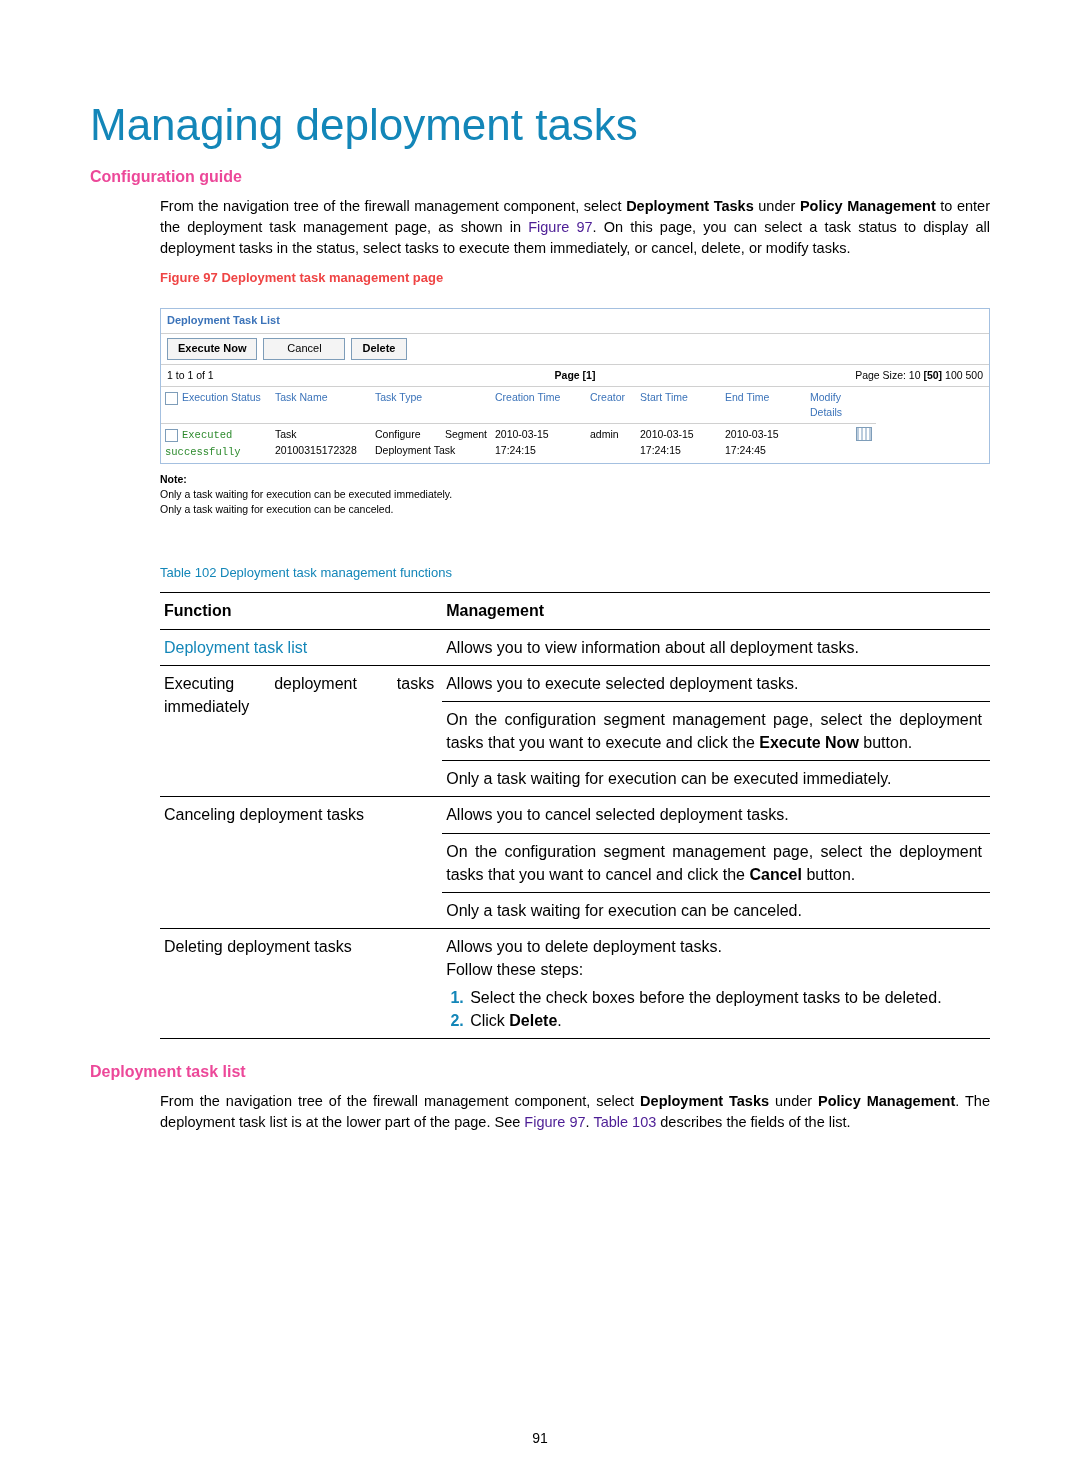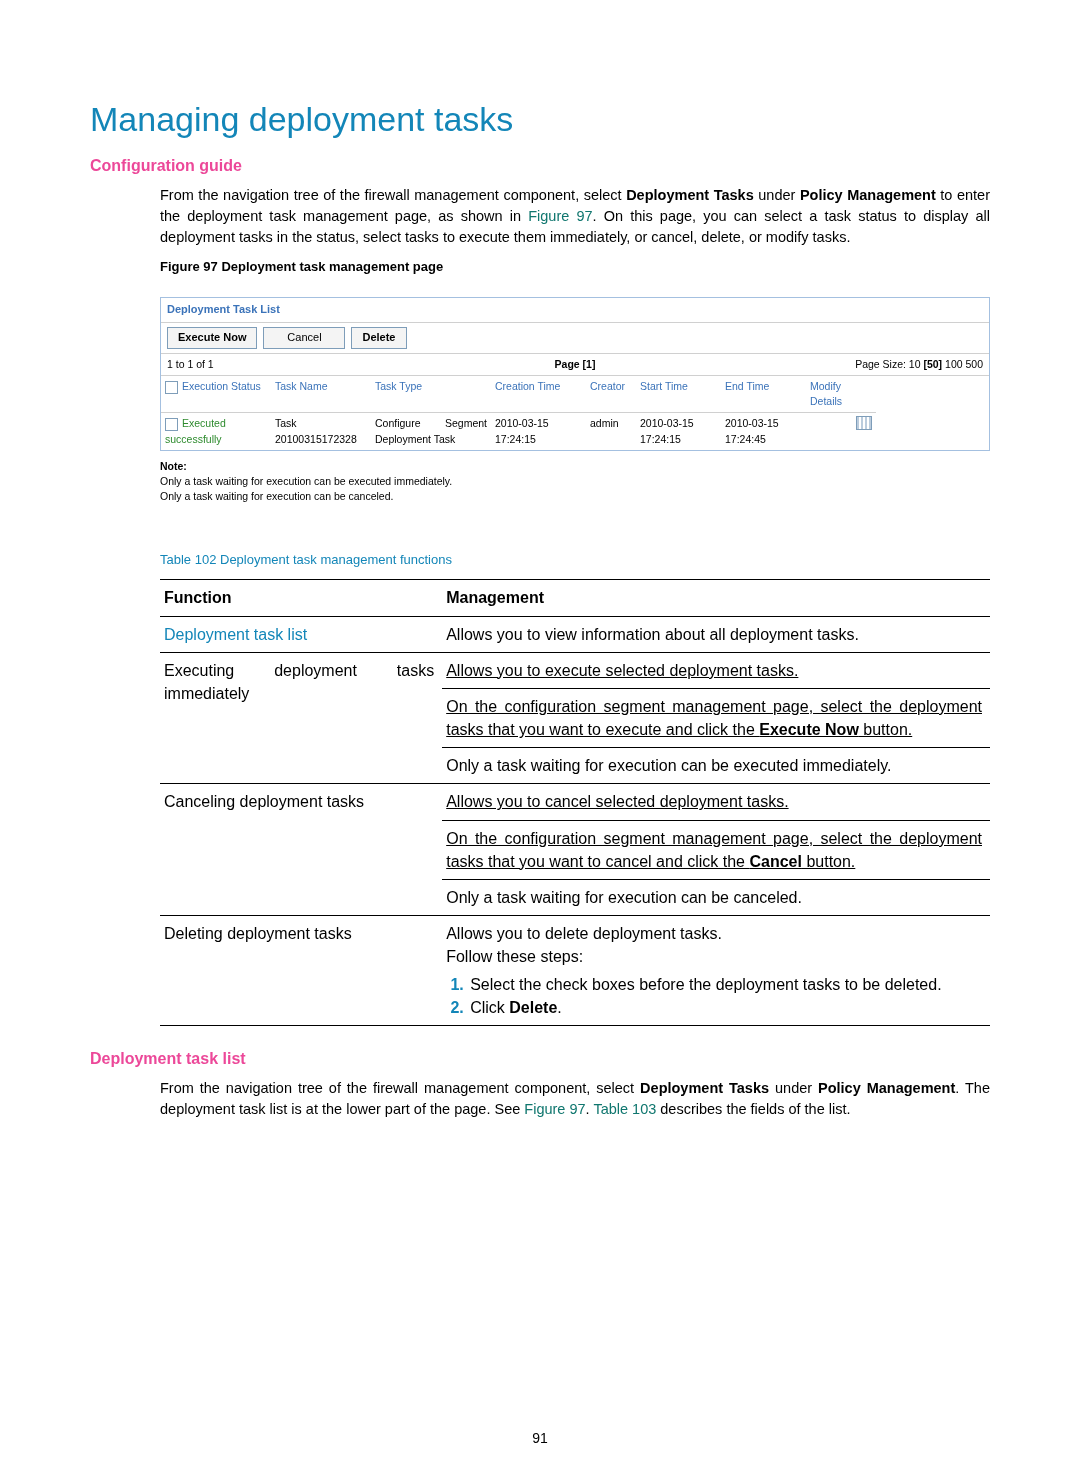--- a/index.html
+++ b/index.html
@@ -12,44 +12,44 @@
   .page {
     width: 1080px;
     min-height: 1466px;
     margin: 0 auto;
     padding: 100px 90px 40px 90px;
     box-sizing: border-box;
     position: relative;
   }
   h1 {
     font-weight: 300;
-    font-size: 34px;
+    font-size: 44px;
     color: #1386b8;
     margin: 0 0 18px 0;
   }
   h2.sec {
     font-weight: bold;
     font-size: 16px;
     color: #ec4899;
     margin: 0 0 10px 0;
   }
   .body-block {
     margin-left: 70px;
     font-size: 14.5px;
     line-height: 1.45;
     text-align: justify;
   }
   .body-block p { margin: 0 0 10px 0; }
   .fig-caption {
     font-weight: bold;
     font-size: 13px;
-    color: #000000;
+    color: #ef4444;
     margin: 10px 0 20px 0;
   }
-  a.cross-ref { color: #0f766e; text-decoration: none; }
+  a.cross-ref { color: #4c1d95; text-decoration: none; }
 
   
   .figure {
     border: none;
     font-family: Tahoma, Arial, sans-serif;
     font-size: 11px;
     color: #000;
     margin-bottom: 6px;
   }
   .fig-row { display: flex; align-items: center; }
@@ -119,21 +119,21 @@
   }
   .grid .hd {
     color: #3b73b9;
     padding: 3px 4px;
     border-bottom: 1px solid #d0d0d0;
   }
   .grid .cell {
     padding: 3px 4px;
   }
   .chk { display:inline-block; width:11px; height:11px; border:1px solid #7e9db9; background:#fff; vertical-align:middle; margin-right:4px;}
-  .exec-success { color: #2e8b2e; }
+  .exec-success { color: #2e8b2e; font-family: Liberation Mono, monospace; }
   .note-block { font-size: 10.5px; margin-top: 8px; }
   .note-block b { font-weight: bold; }
 
   
   .tbl-caption {
     font-weight: normal;
     font-size: 13px;
     color: #1386b8;
     margin: 46px 0 10px 0;
   }
@@ -150,21 +150,21 @@
     font-weight: bold;
   }
   table.func td {
     vertical-align: top;
     padding: 6px 8px 6px 4px;
     border-bottom: 1px solid #000;
   }
   table.func td.subcell {
     border-bottom: 1px solid #aaa;
   }
-  table.func td.subcell:last-of-type { border-bottom: 1px solid #000; text-decoration: underline; }
+  table.func td.subcell:last-of-type { border-bottom: 1px solid #000; }
   .func-link { color: #1386b8; }
   ol.steps { margin: 4px 0 0 0; padding-left: 22px; }
   ol.steps li { padding-left: 2px; }
   ol.steps li::marker { color: #1386b8; font-weight: bold; }
 
   .pagenum {
     text-align: center;
     font-size: 14px;
     position: absolute;
     bottom: 20px;

